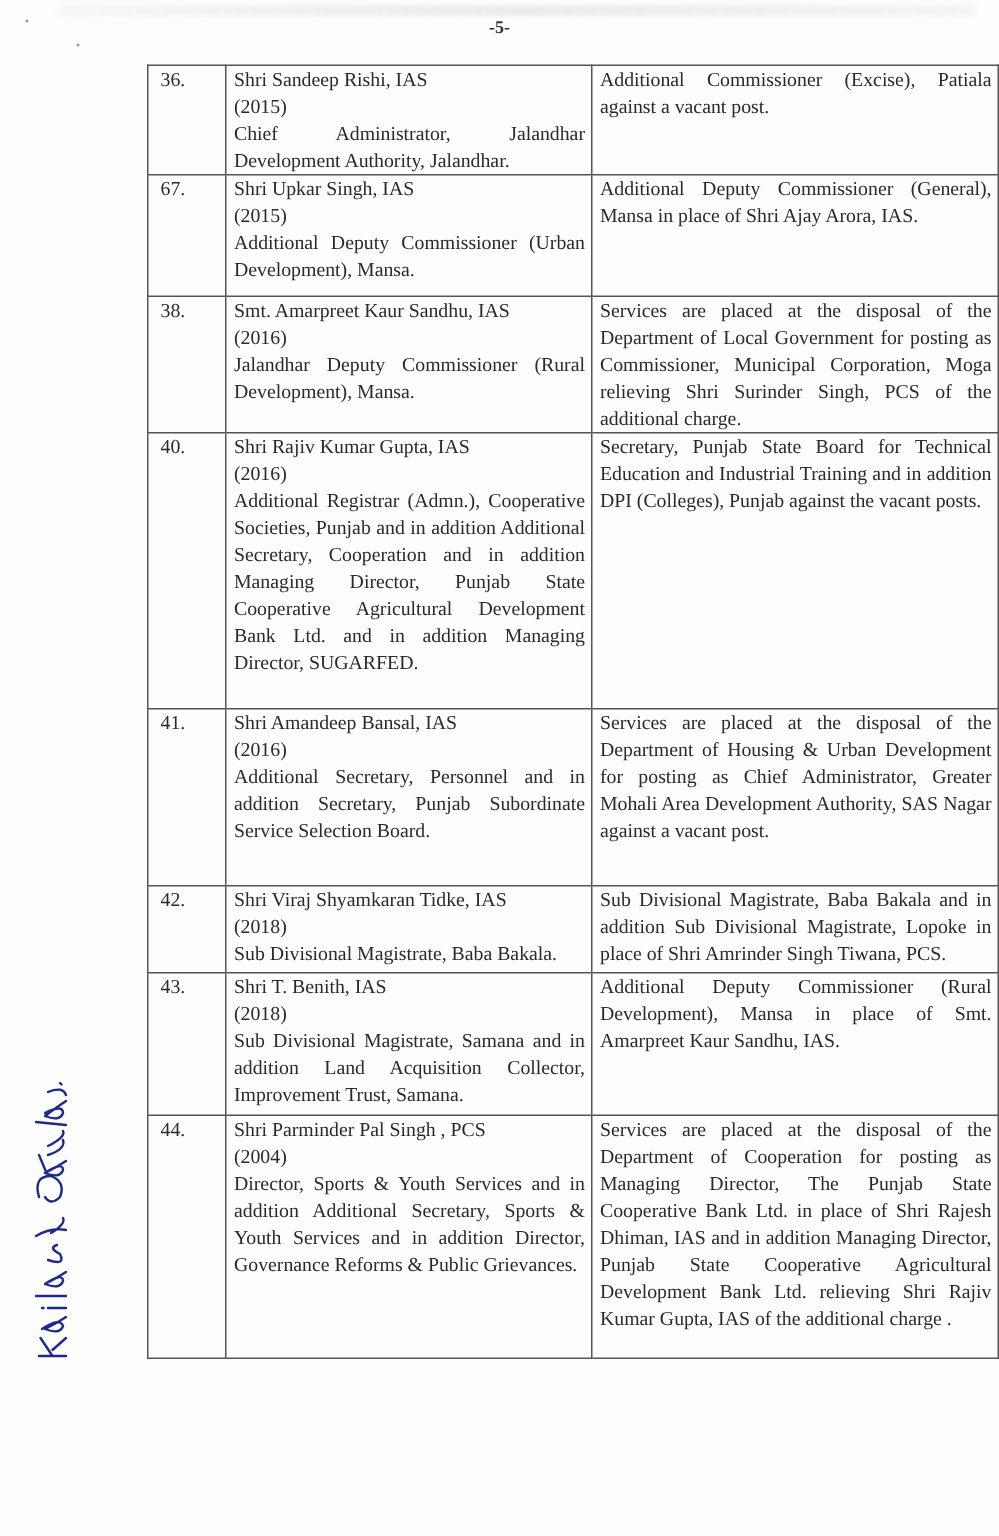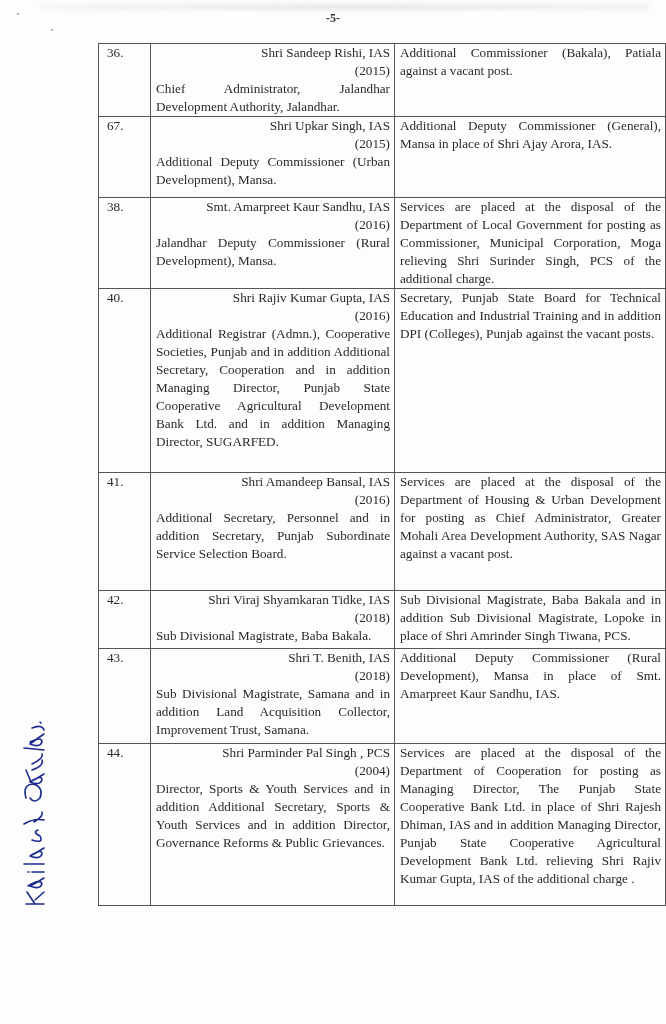--- a/index.html
+++ b/index.html
@@ -31,21 +31,21 @@
       font-size: 13.2px; line-height: 18px; margin-left: 29px;
     }
     .order-table td {
       border: 1.3px solid #555;
       vertical-align: top;
       padding: 0 4px 0 5px;
     }
     .order-table td.sno { padding-left: 8px; }
     .order-table td.col-right, .order-table td.col-mid { text-align: justify; }
     .line { display: block; }
-    .officer-name, .batch-year { display:block; text-align:right; }
+    .officer-name, .batch-year { display:block; text-align:left; }
     .signature {
       position: absolute; left: 20px; top: 718px; width: 30px; height: 190px;
     }
   </style>
 </head>
 <body>
 
 <div class="scan-streak"></div>
 <div class="scan-dot" style="left:17px;top:13px;"></div>
 <div class="scan-dot" style="left:51px;top:29px;"></div>
@@ -59,21 +59,21 @@
     <col style="width:271px">
   </colgroup>
   <tbody>
     <tr style="height:71px">
       <td class="sno">36.</td>
       <td class="col-mid">
         <span class="officer-name">Shri Sandeep Rishi, IAS</span>
         <span class="batch-year">(2015)</span>
         <span class="line">Chief Administrator, Jalandhar Development Authority, Jalandhar.</span>
       </td>
-      <td class="col-right">Additional Commissioner (Bakala), Patiala against a vacant post.</td>
+      <td class="col-right">Additional Commissioner (Excise), Patiala against a vacant post.</td>
     </tr>
     <tr style="height:81px">
       <td class="sno">67.</td>
       <td class="col-mid">
         <span class="officer-name">Shri Upkar Singh, IAS</span>
         <span class="batch-year">(2015)</span>
         <span class="line">Additional Deputy Commissioner (Urban Development), Mansa.</span>
       </td>
       <td class="col-right">Additional Deputy Commissioner (General), Mansa in place of Shri Ajay Arora, IAS.</td>
     </tr>

